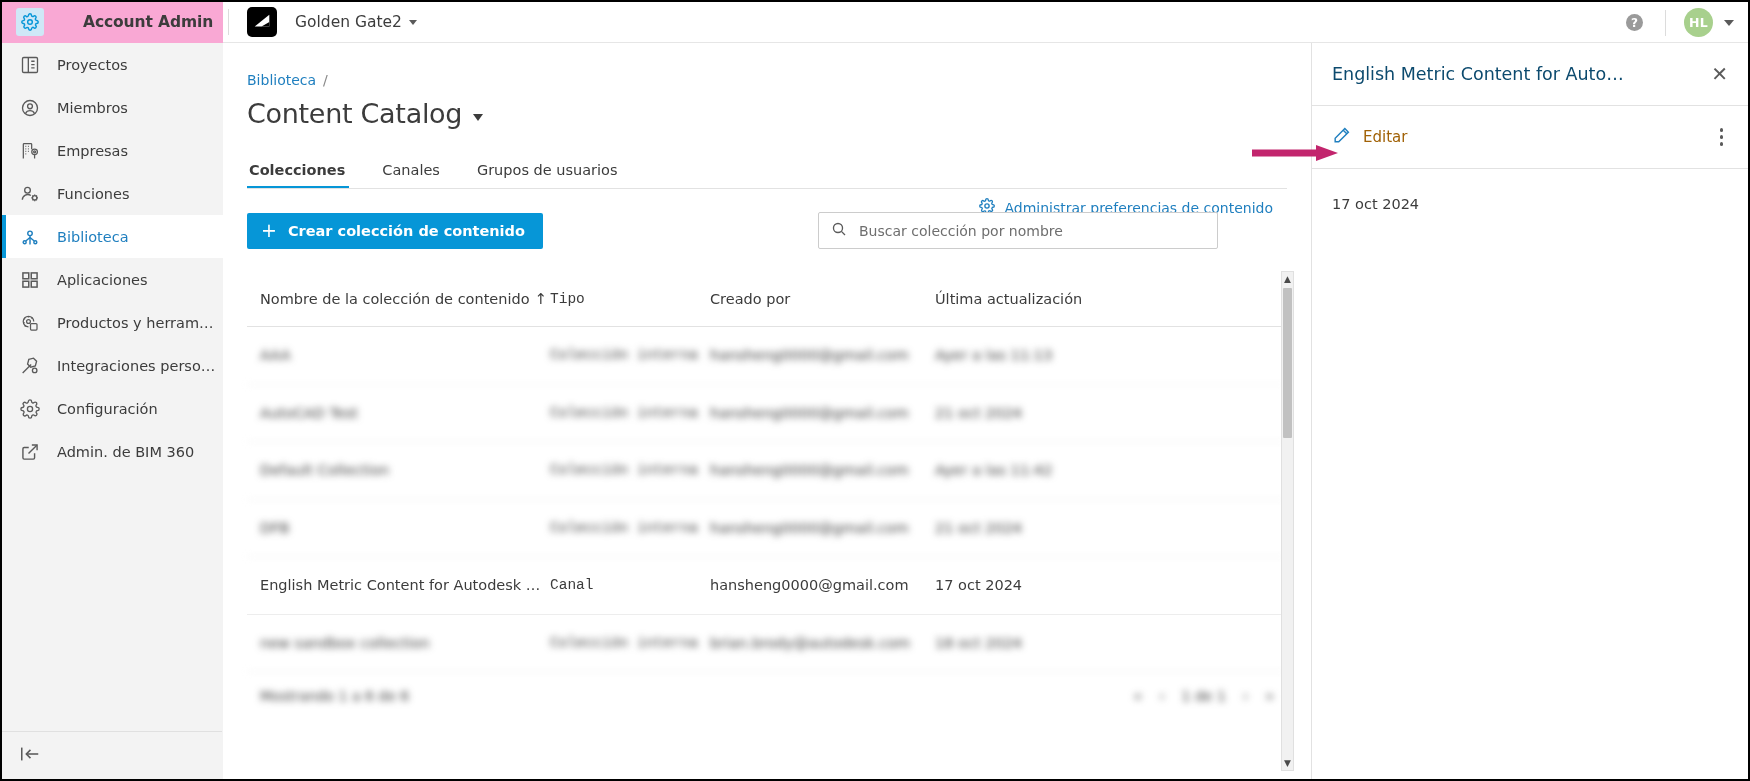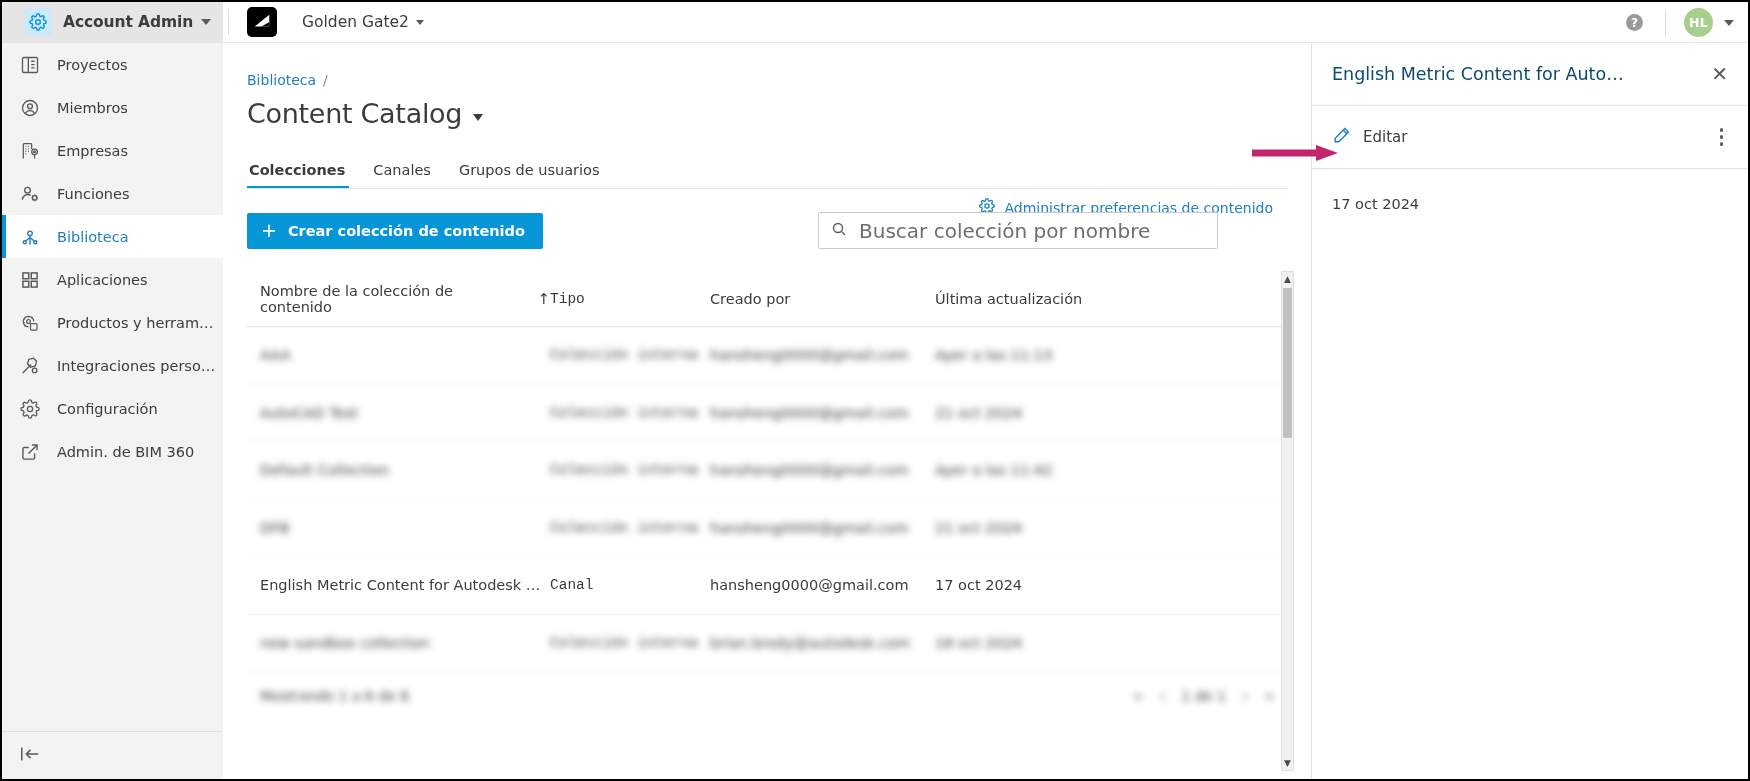--- a/index.html
+++ b/index.html
@@ -21,22 +21,23 @@
   .topbar {
     position: absolute; top: 0; left: 0;
     width: 1746px; height: 41px;
     background: #ffffff;
     border-bottom: 1px solid #e6e6e6;
     display: flex; align-items: center;
   }
   .topbar-left {
     display: flex; align-items: center;
     height: 41px; width: 221px;
-    padding-left: 22px;
-    background: #e5e5e5;
+    padding-left: 14px;
+    background: #f9a8d4;
+    gap: 28px;
   }
   .gear-badge {
     width: 28px; height: 28px;
     background: #cfe8f7;
     border-radius: 3px;
     display: flex; align-items: center; justify-content: center;
     flex: none;
   }
   .acct-label {
     margin-left: 11px;
@@ -55,21 +56,21 @@
   .tb-divider {
     width: 1px; height: 26px; background: #dcdcdc;
     margin-left: 5px; margin-right: 18px;
   }
   .proj-logo {
     width: 30px; height: 30px; border-radius: 5px;
     background: #000000; flex: none;
     display: flex; align-items: center; justify-content: center;
   }
   .proj-label {
-    margin-left: 25px;
+    margin-left: 18px;
     font-size: 15.5px; color: #3c3c3c; font-weight: normal;
     white-space: nowrap;
   }
   .proj-caret {
     margin-left: 7px;
     width: 0; height: 0;
     border-left: 4.5px solid transparent;
     border-right: 4.5px solid transparent;
     border-top: 5.5px solid #5a5a5a;
   }
@@ -175,21 +176,21 @@
   .page-title-caret {
     margin-left: 11px; margin-top: 7px;
     width: 0; height: 0;
     border-left: 5.5px solid transparent;
     border-right: 5.5px solid transparent;
     border-top: 7px solid #3c3c3c;
   }
 
   .tabs {
     position: absolute; top: 110px; left: 24px;
-    display: flex; align-items: flex-end; gap: 0;
+    display: flex; align-items: flex-end; gap: 9px;
     height: 36px;
   }
   .tab {
     font-size: 14.5px; color: #3c3c3c;
     padding: 0 14px 11px 14px;
     cursor: pointer; white-space: nowrap;
   }
   .tab:first-child { padding-left: 2px; }
   .tab.active { font-weight: bold; color: #3c3c3c; position: relative; }
   .tab.active::after {
@@ -224,40 +225,40 @@
     position: absolute; top: 169px; left: 595px;
     width: 400px; height: 37px;
     border: 1px solid #cccccc; border-radius: 2px;
     background: #ffffff;
     display: flex; align-items: center;
     padding-left: 12px;
   }
   .search-box input {
     border: none; outline: none;
     margin-left: 12px;
-    font-size: 20px; color: #3c3c3c;
+    font-size: 14px; color: #3c3c3c;
     font-family: "DejaVu Sans", "Liberation Sans", sans-serif;
     width: 340px; background: transparent;
   }
   .search-box input::placeholder { color: #6e6e6e; }
 
   
   .table-wrap {
     position: absolute; top: 228px; left: 24px;
     width: 1040px; height: 500px;
   }
   .thead {
     display: flex; align-items: center;
     height: 56px;
     border-bottom: 1px solid #e2e2e2;
     padding-left: 13px;
   }
   .th {
     font-size: 14.5px; color: #3c3c3c; font-weight: normal;
-    display: flex; align-items: center; gap: 13px;
+    display: flex; align-items: center; gap: 5px;
     cursor: pointer;
   }
   .col-name { width: 290px; }
   .col-type { width: 160px; font-family: Liberation Mono, monospace; }
   .col-by   { width: 225px; }
   .col-upd  { width: 240px; }
   .sort-arrow { font-size: 15px; color: #3c3c3c; }
 
   .trow {
     display: flex; align-items: center;
@@ -322,21 +323,21 @@
 
   .rp-actions {
     height: 63px;
     display: flex; align-items: center;
     justify-content: space-between;
     padding: 0 20px 0 20px;
     border-bottom: 1px solid #e2e2e2;
   }
   .edit-link {
     display: flex; align-items: center; gap: 12px;
-    font-size: 15px; color: #404040; cursor: pointer;
+    font-size: 15px; color: #a16207; cursor: pointer;
   }
   .kebab {
     display: flex; flex-direction: column; gap: 3.5px;
     cursor: pointer; padding: 5px;
   }
   .kebab i { width: 3.5px; height: 3.5px; background: #5a5a5a; border-radius: 50%; display: block; }
 
   .rp-body { padding: 22px 20px 0 20px; }
   .field-label { font-size: 14.5px; font-weight: bold; color: #3c3c3c; }
   .field-value { font-size: 14.5px; color: #3c3c3c; margin-top: 5px; }

